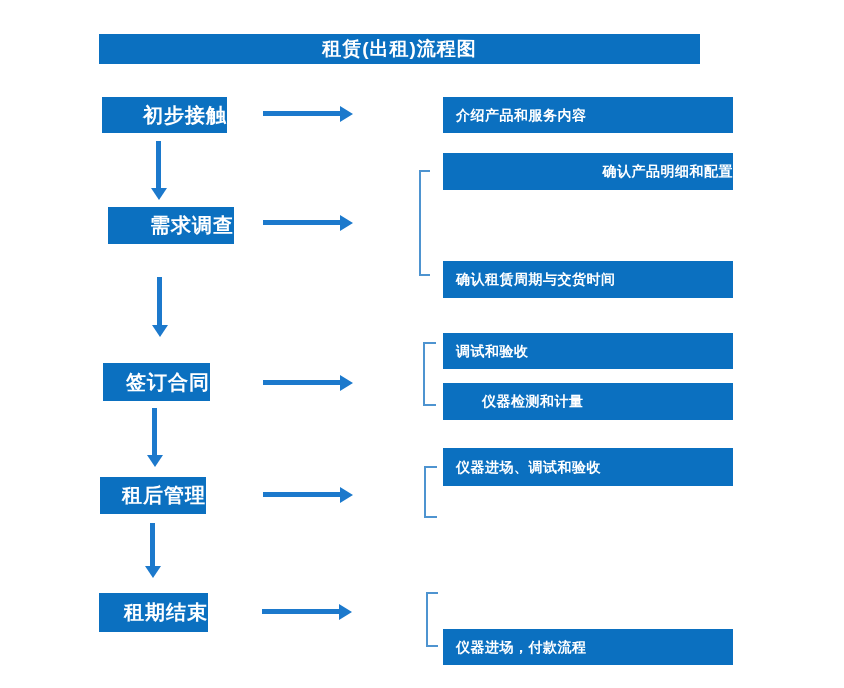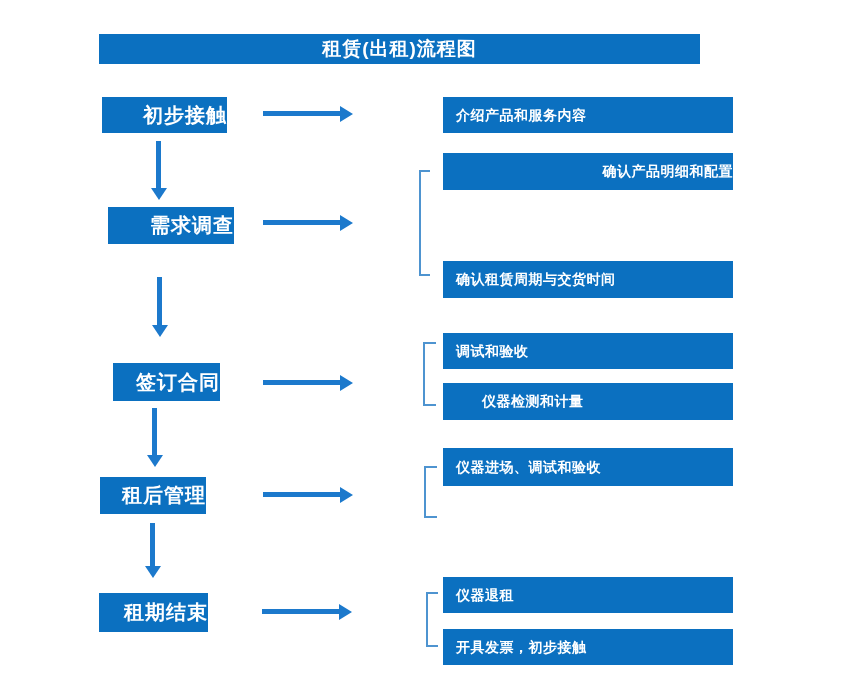--- a/index.html
+++ b/index.html
@@ -63,32 +63,31 @@
   <div class="blue-box detail-box" style="top:77px;height:36px;line-height:36px;">介绍产品和服务内容</div>
   <div class="v-arrow" style="left:156px;top:121px;height:47px;"></div>
 
   <div class="blue-box step-box" style="left:108px;top:187px;width:126px;height:37px;line-height:37px;">需求调查</div>
   <div class="h-arrow" style="left:263px;top:200px;"></div>
   <div class="bracket" style="left:419px;top:150px;width:11px;height:106px;"></div>
   <div class="blue-box detail-box" style="top:133px;height:37px;line-height:37px;text-align:right;">确认产品明细和配置</div>
   <div class="blue-box detail-box" style="top:241px;height:37px;line-height:37px;">确认租赁周期与交货时间</div>
   <div class="v-arrow" style="left:157px;top:257px;height:48px;"></div>
 
-  <div class="blue-box step-box" style="left:113px;top:343px;width:107px;height:38px;line-height:38px;">签订合同</div>
+  <div class="blue-box step-box" style="left:103px;top:343px;width:107px;height:38px;line-height:38px;">签订合同</div>
   <div class="h-arrow" style="left:263px;top:360px;"></div>
   <div class="bracket" style="left:423px;top:322px;width:13px;height:64px;"></div>
   <div class="blue-box detail-box" style="top:313px;height:36px;line-height:36px;">调试和验收</div>
   <div class="blue-box detail-box" style="top:363px;height:37px;line-height:37px;padding-left:39px;">仪器检测和计量</div>
   <div class="v-arrow" style="left:152px;top:388px;height:47px;"></div>
 
   <div class="blue-box step-box" style="left:100px;top:457px;width:106px;height:37px;line-height:37px;">租后管理</div>
   <div class="h-arrow" style="left:263px;top:472px;"></div>
   <div class="bracket" style="left:424px;top:446px;width:13px;height:52px;"></div>
   <div class="blue-box detail-box" style="top:428px;height:38px;line-height:38px;">仪器进场、调试和验收</div>
   <div class="v-arrow" style="left:150px;top:503px;height:43px;"></div>
 
   <div class="blue-box step-box" style="left:99px;top:573px;width:109px;height:39px;line-height:39px;">租期结束</div>
   <div class="h-arrow" style="left:262px;top:589px;"></div>
   <div class="bracket" style="left:426px;top:572px;width:12px;height:55px;"></div>
-  <div class="blue-box detail-box" style="top:557px;height:36px;line-height:36px;">仪器退租</div>
-  <div class="blue-box detail-box" style="top:609px;height:36px;line-height:36px;">开具发票，初步接触</div>
+  <div class="blue-box detail-box" style="top:609px;height:36px;line-height:36px;">仪器进场，付款流程</div>
 
 </div>
 
 </body></html>

